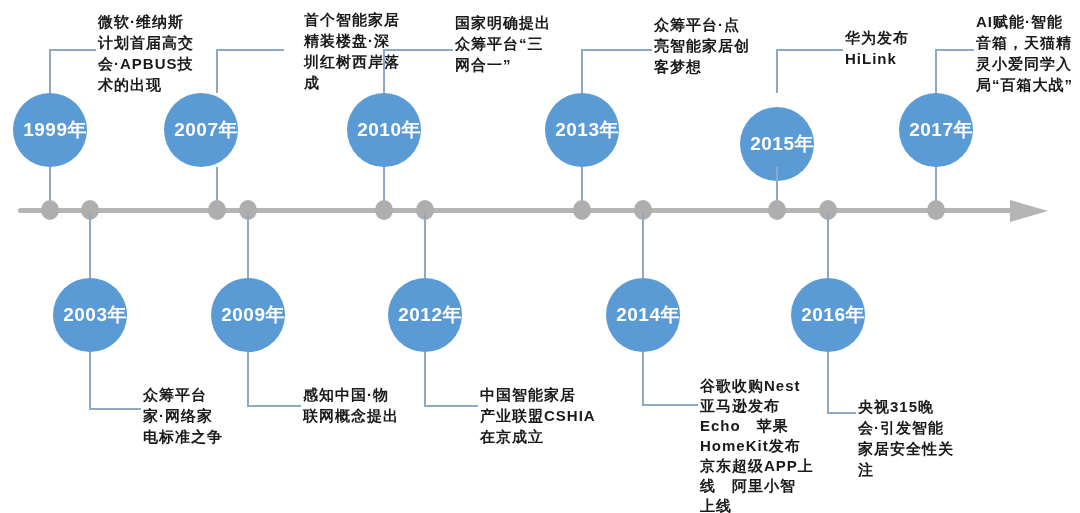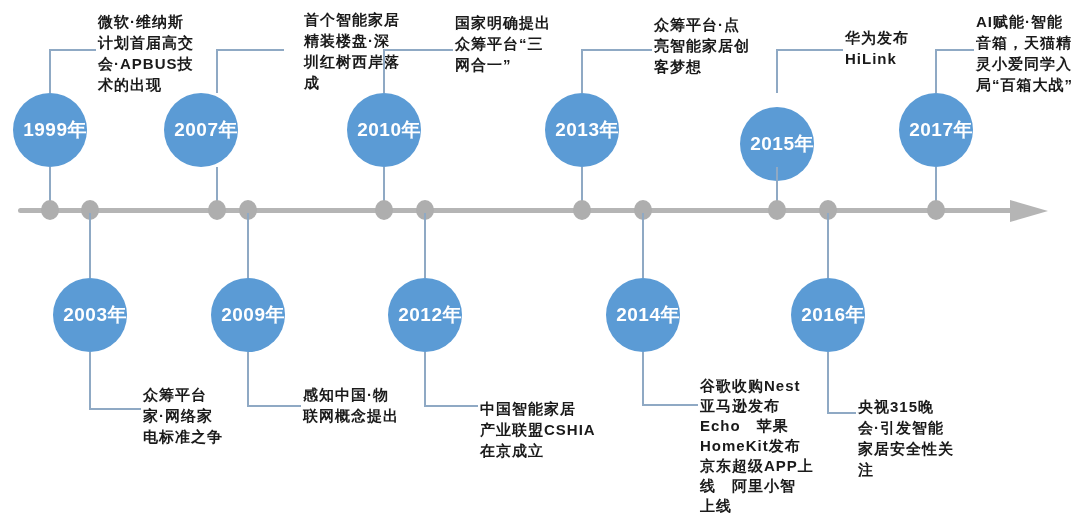--- a/index.html
+++ b/index.html
@@ -129,21 +129,21 @@
   </div>
 
   <div>
     <div class="dot" style="left:416px;top:200px"></div>
     <div class="vline" style="left:424px;top:213px;height:65px"></div>
     <div class="circle" style="left:388px;top:278px">
         <span>2012年</span>
       </div>
     <div class="vline" style="left:424px;top:352px;height:55px"></div>
     <div class="hline" style="left:425px;top:405px;width:53px"></div>
-    <div class="note" style="left:480px;top:398px;width:125px">中国智能家居
+    <div class="note" style="left:480px;top:384px;width:125px">中国智能家居
 产业联盟CSHIA
 在京成立</div>
   </div>
 
   <div>
     <div class="note" style="left:654px;top:14px;width:112px">众筹平台·点
 亮智能家居创
 客梦想</div>
     <div class="hline" style="left:582px;top:49px;width:70px"></div>
     <div class="vline" style="left:581px;top:49px;height:44px"></div>

